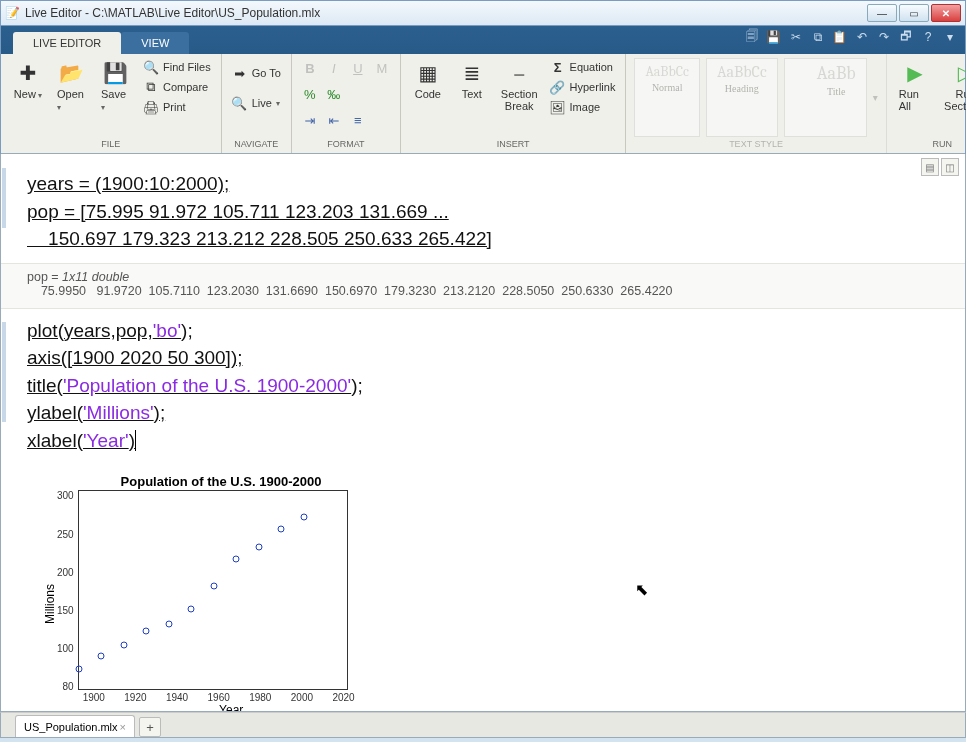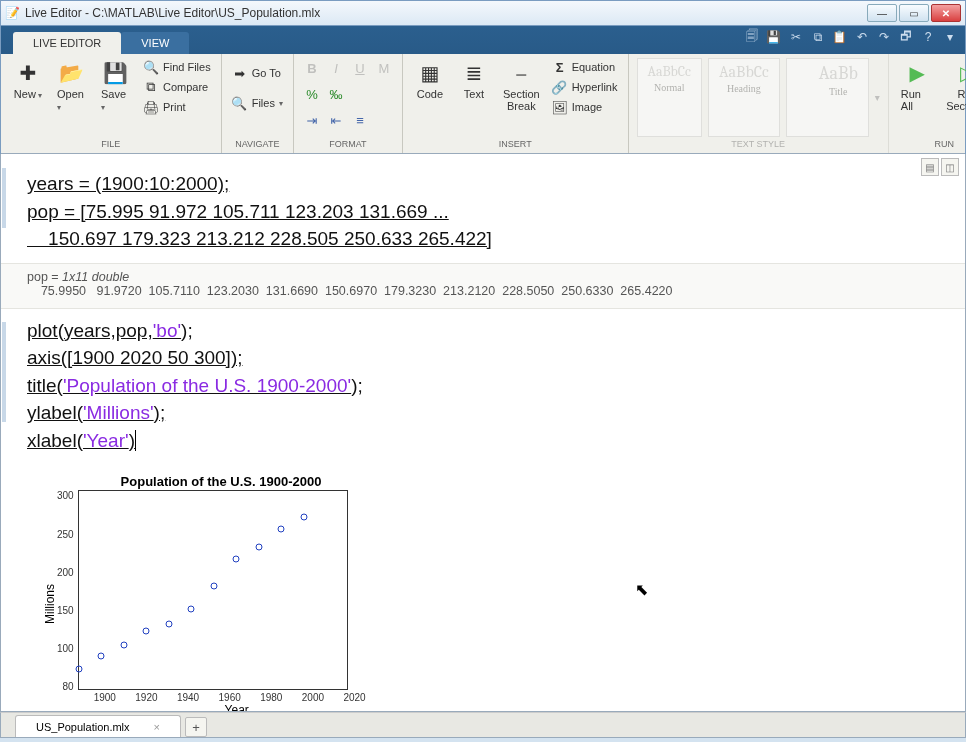--- a/index.html
+++ b/index.html
@@ -52,26 +52,26 @@
   .notch{position:absolute; left:1px; width:4px; height:40px; background:#c8d8e8;}
 
   
   .chart { margin:10px 0 10px 40px; width:360px; }
   .chart-title{font-weight:bold;text-align:center;font-size:13px;margin-bottom:1px;}
   .plot-wrap{display:flex;}
   .ylab{writing-mode:vertical-rl;transform:rotate(180deg);font-size:12px;text-align:center;padding-right:2px;}
   .yticks{display:flex;flex-direction:column;justify-content:space-between;font-size:10px;text-align:right;padding-right:4px;color:#333;height:202px;gap:24px;}
   .plotbox{border:1px solid #333;width:270px;height:200px;position:relative;background:#fff;}
   .marker{position:absolute;width:7px;height:7px;border:1.2px solid #2040c0;border-radius:50%;transform:translate(-50%,50%);}
-  .xticks{display:flex;justify-content:space-between;font-size:10px;color:#333;margin-left:16px;width:272px;padding-top:2px;}
+  .xticks{display:flex;justify-content:space-between;font-size:10px;color:#333;margin-left:5px;width:272px;padding-top:2px;}
   .xlab{text-align:center;font-size:12px;margin-left:30px;}
 
   
   .bottom { height:26px; background:#e8e8e3; border:1px solid #9ab; border-top:1px solid #ccc; display:flex;align-items:flex-end;padding-left:14px;}
-  .doctab{background:#fff;border:1px solid #bbb;border-bottom:none;height:22px;padding:2px 20px;font-size:11px;display:flex;align-items:center;gap:24px;border-top-left-radius:3px;border-top-right-radius:3px;justify-content:flex-end;}
+  .doctab{background:#fff;border:1px solid #bbb;border-bottom:none;height:22px;padding:2px 8px;font-size:11px;display:flex;align-items:center;gap:2px;border-top-left-radius:3px;border-top-right-radius:3px;justify-content:flex-end;}
   .doctab .x{color:#999;font-size:11px;}
   .addtab{width:22px;height:20px;border:1px solid #bbb;background:#f5f5f0;margin-left:4px;display:flex;align-items:center;justify-content:center;font-size:13px;color:#555;border-radius:2px;}
 
   .cursor-arrow{position:absolute;left:634px;top:426px;font-size:16px;color:#000;pointer-events:none;}
 </style>
 </head>
 <body>
 
 <div class="titlebar">
   <span class="ico">📝</span>
@@ -137,21 +137,21 @@
 
     <div class="group">
       <div class="group-body">
         <div class="smallbtns" style="gap:12px;padding-top:6px;">
           <div class="smbtn">
               <span class="ic">➡</span>
               <span>Go To</span>
             </div>
           <div class="smbtn">
               <span class="ic">🔍</span>
-              <span>Files</span>
+              <span>Live</span>
               <span style="font-size:8px;color:#666;"> ▾</span>
             </div>
         </div>
       </div>
       <div class="group-label">NAVIGATE</div>
     </div>
 
     <div class="group">
       <div class="group-body" style="flex-direction:column;gap:6px;">
         <div class="iconrow dim">

